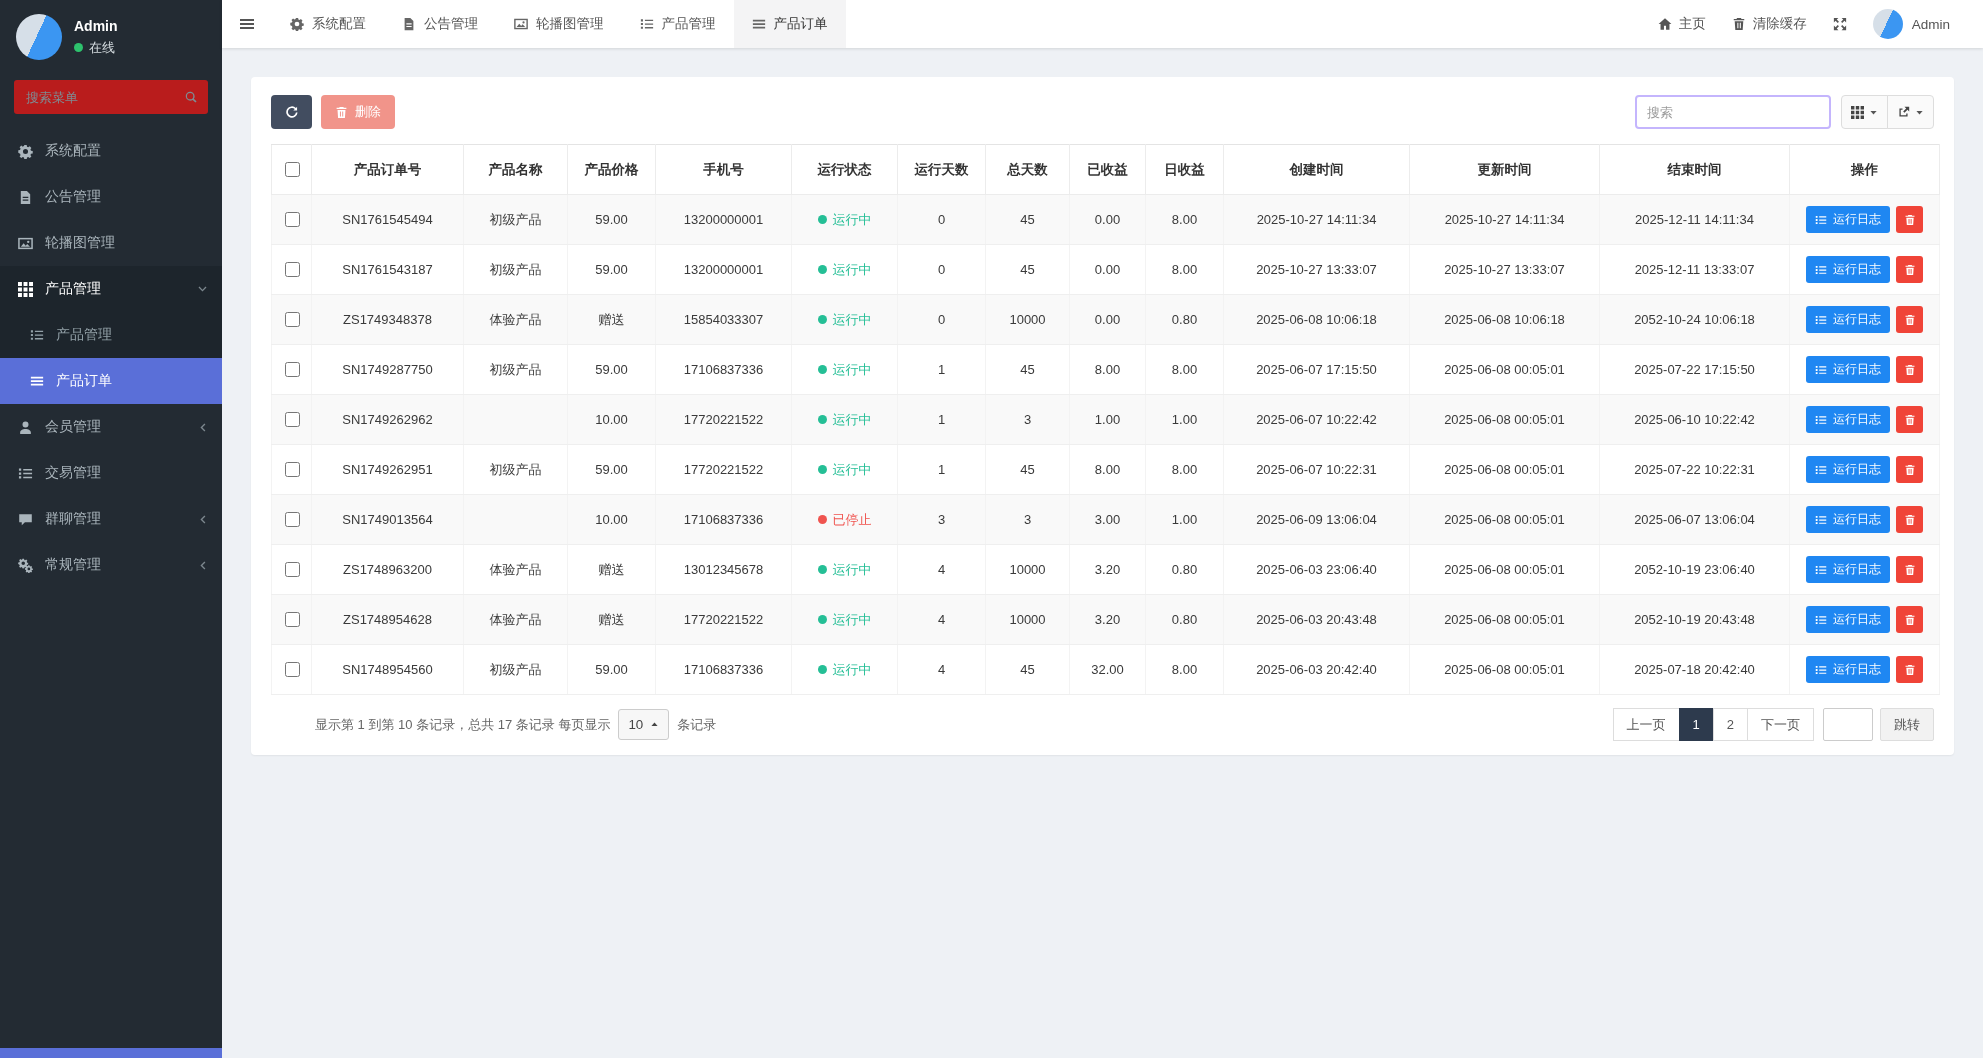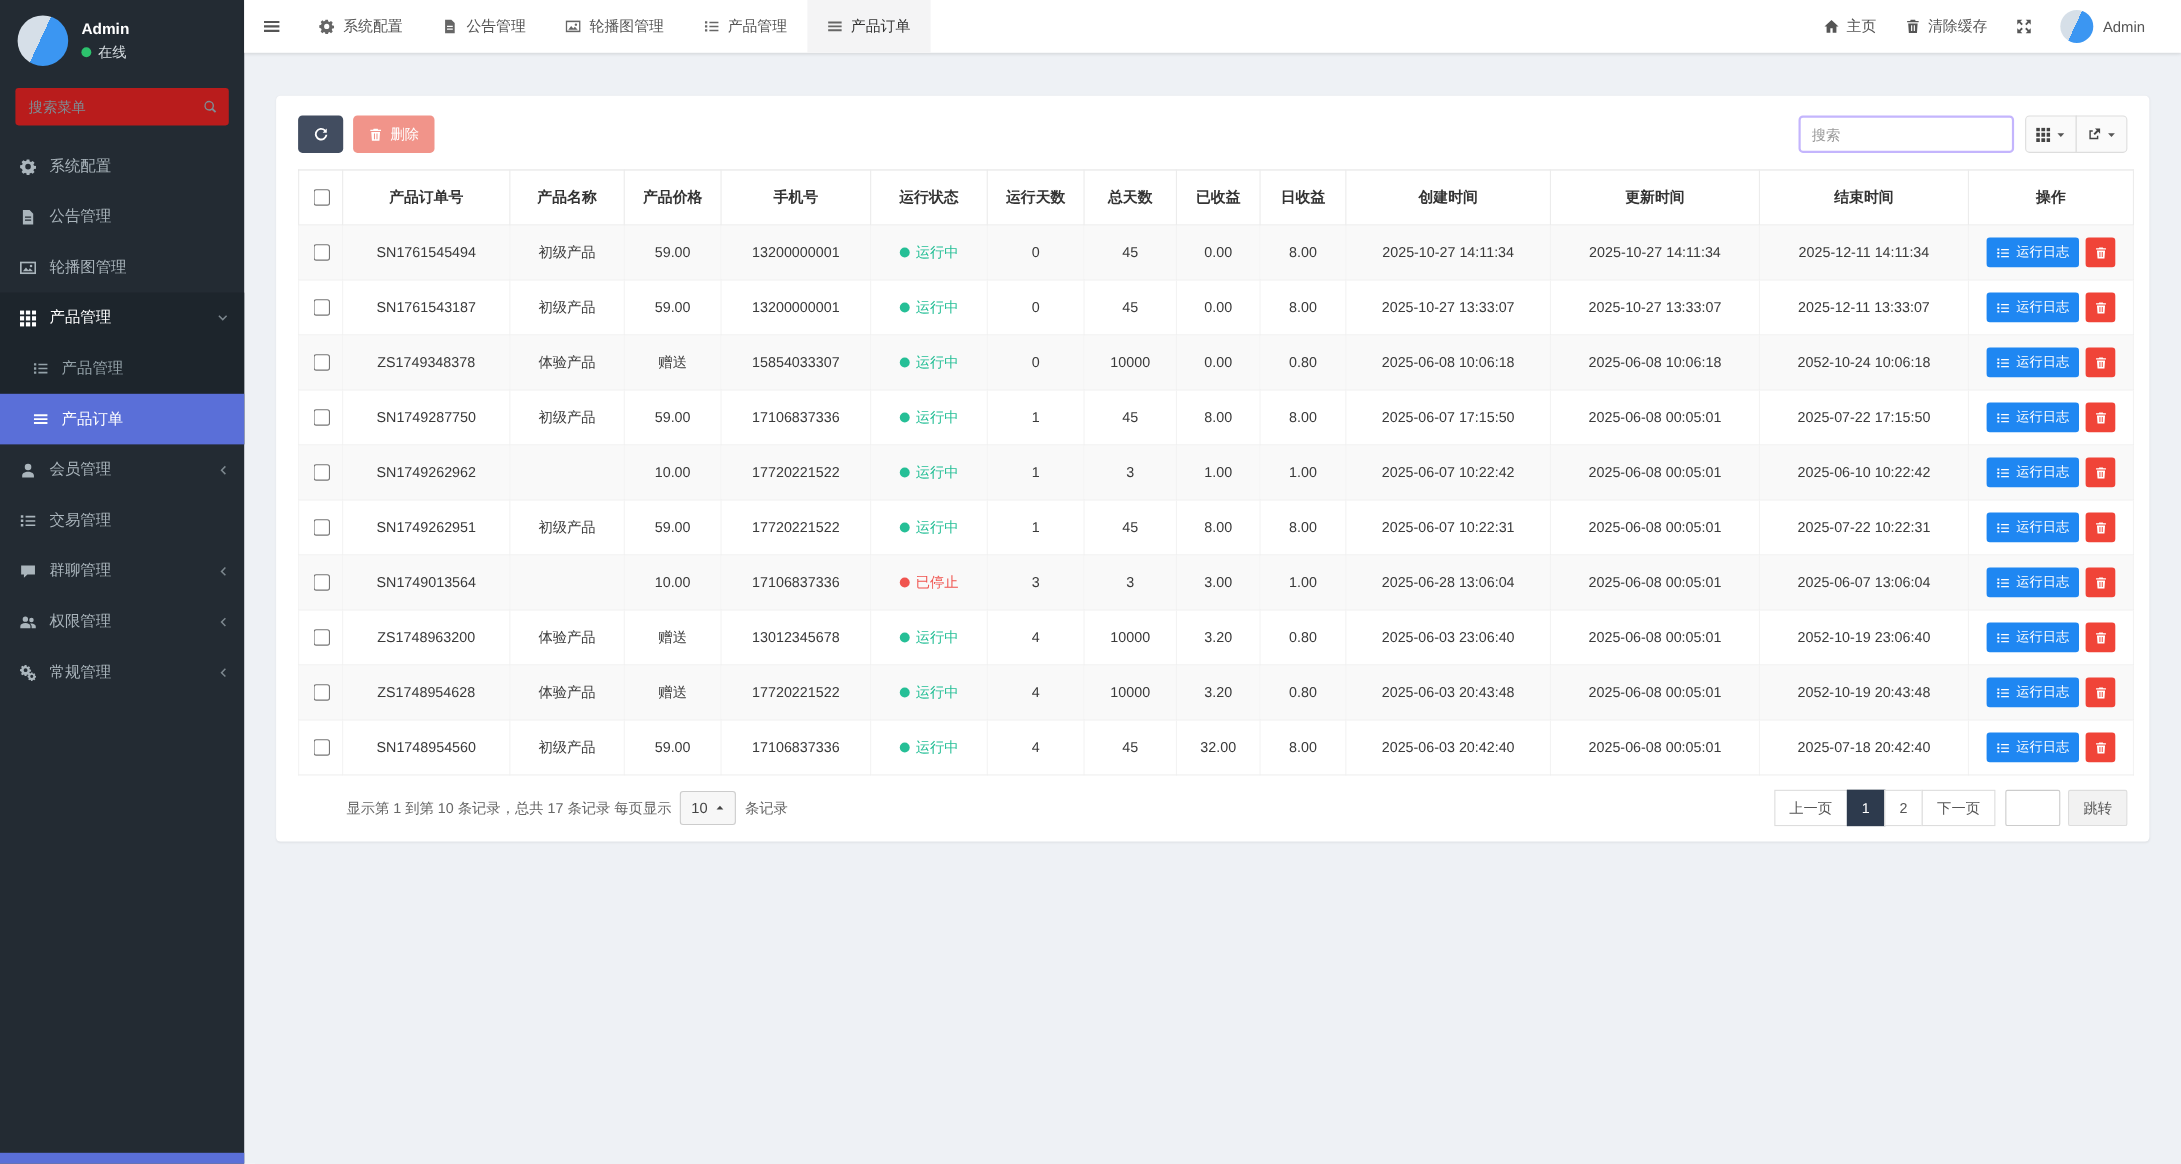--- a/index.html
+++ b/index.html
@@ -43,21 +43,21 @@
   .nav-tabs{display:flex;align-items:stretch;}
   .nav-tab{display:flex;align-items:center;gap:8px;padding:0 18px;font-size:13.5px;color:#555;cursor:pointer;}
   .nav-tab .ic{width:14px;height:14px;color:#666;}
   .nav-tab.active{background:#f4f4f5;color:#333;}
   .navbar-right{margin-left:auto;display:flex;align-items:center;gap:26px;padding-right:33px;font-size:13.5px;color:#555;}
   .nav-link{display:flex;align-items:center;gap:7px;cursor:pointer;}
   .nav-link .ic{width:14px;height:14px;}
   .nav-user{display:flex;align-items:center;gap:9px;cursor:pointer;}
   .avatar.small{width:30px;height:30px;}
 
-  .content{flex:1;padding:39px 29px;box-sizing:border-box;}
+  .content{flex:1;padding:29px 29px;box-sizing:border-box;}
   .card{background:#fff;border-radius:4px;box-shadow:0 1px 2px rgba(0,0,0,.06);padding:18px 20px 14px;}
 
   
   .toolbar{display:flex;align-items:center;margin-bottom:15px;}
   .btn{border:none;border-radius:4px;cursor:pointer;font-size:13px;font-family:inherit;display:inline-flex;align-items:center;justify-content:center;}
   .btn-refresh{width:41px;height:34px;background:#424d60;color:#fff;}
   .btn-refresh .ic{width:14px;height:14px;}
   .btn-delete{height:34px;padding:0 14px;background:#f1948a;color:#fff;margin-left:9px;gap:7px;}
   .btn-delete .ic{width:13px;height:13px;}
   .toolbar-right{margin-left:auto;display:flex;align-items:center;gap:10px;}
@@ -244,29 +244,20 @@
           <svg class="ic">
             <use href="#i-list"></use>
           </svg>
           <span>交易管理</span>
         </div>
         <div class="menu-item ">
           <svg class="ic">
             <use href="#i-comment"></use>
           </svg>
           <span>群聊管理</span>
-          <svg class="ic chev">
-            <use href="#i-chevron-left"></use>
-          </svg>
-        </div>
-        <div class="menu-item ">
-          <svg class="ic">
-            <use href="#i-users"></use>
-          </svg>
-          <span>权限管理</span>
           <svg class="ic chev">
             <use href="#i-chevron-left"></use>
           </svg>
         </div>
         <div class="menu-item ">
           <svg class="ic">
             <use href="#i-gears"></use>
           </svg>
           <span>常规管理</span>
           <svg class="ic chev">
@@ -591,21 +582,21 @@
                 <td>10.00</td>
                 <td>17106837336</td>
                 <td><span class="st stop">
                     <span class="dot"></span>
                     <span>已停止</span>
                   </span></td>
                 <td>3</td>
                 <td>3</td>
                 <td>3.00</td>
                 <td>1.00</td>
-                <td>2025-06-28 13:06:04</td>
+                <td>2025-06-09 13:06:04</td>
                 <td>2025-06-08 00:05:01</td>
                 <td>2025-06-07 13:06:04</td>
                 <td><button class="btn btn-log">
                     <svg class="ic">
                       <use href="#i-list"></use>
                     </svg>
                     <span>运行日志</span>
                   </button><button class="btn btn-trash">
                     <svg class="ic">
                       <use href="#i-trash"></use>

